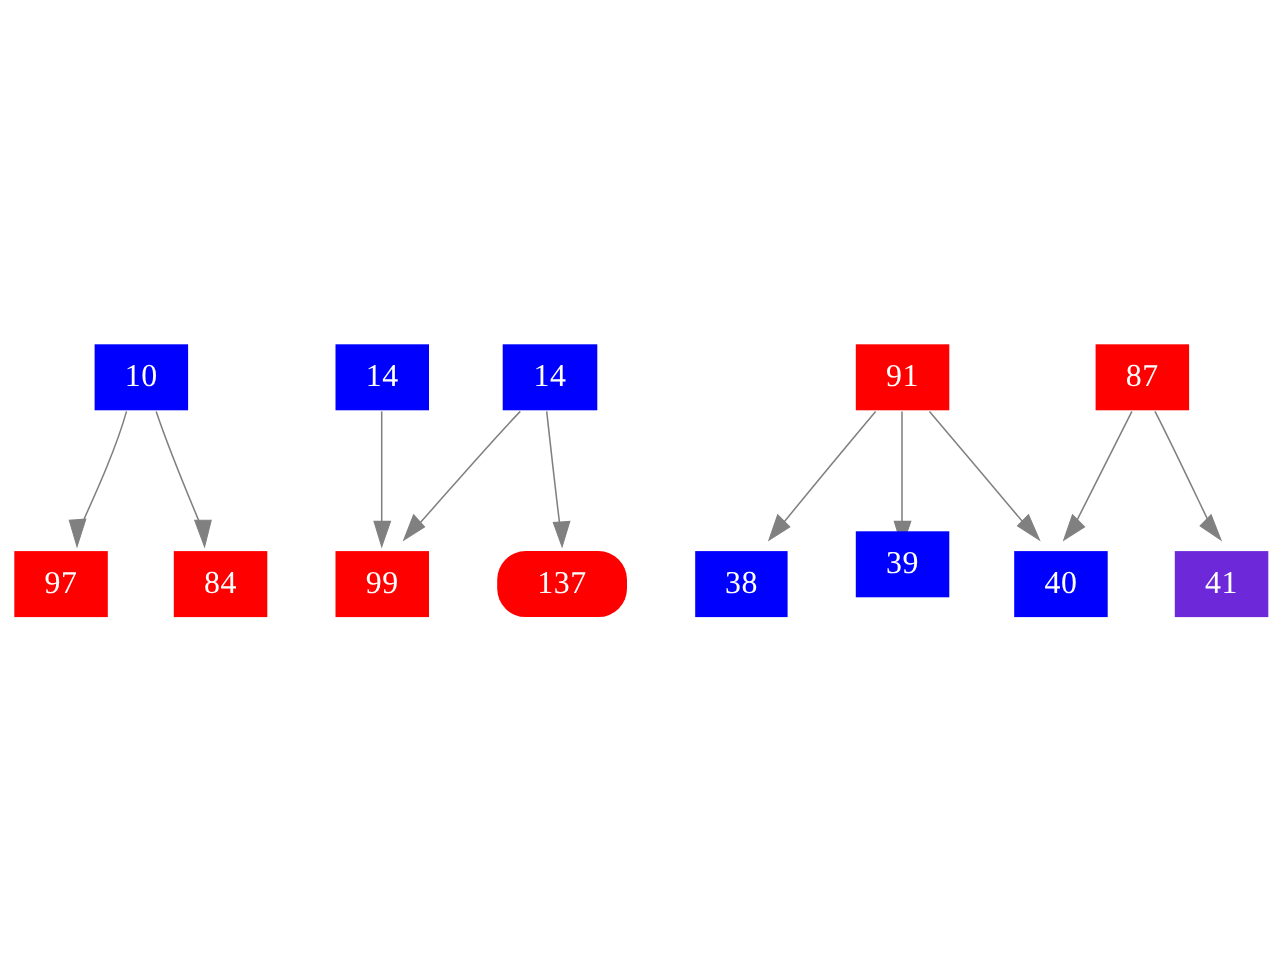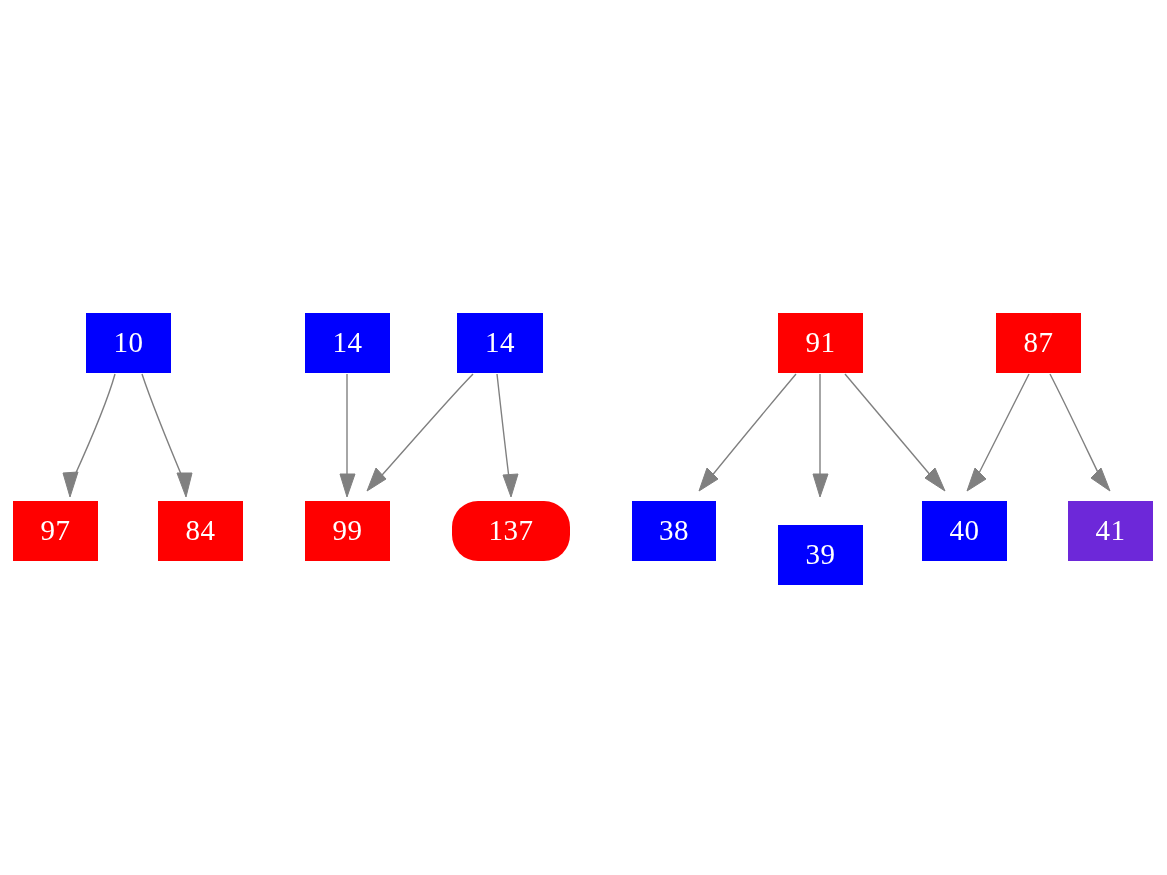--- a/index.html
+++ b/index.html
@@ -113,21 +113,21 @@
       </div>
       <div class="node" style="left: 778px; top: 313px; width: 85px; height: 60px; background: rgb(255, 0, 0); color: rgb(255, 255, 255);">
         <span class="node-label">91</span>
       </div>
       <div class="node" style="left: 996px; top: 313px; width: 85px; height: 60px; background: rgb(255, 0, 0); color: rgb(255, 255, 255);">
         <span class="node-label">87</span>
       </div>
       <div class="node" style="left: 632px; top: 501px; width: 84px; height: 60px; background: rgb(0, 0, 255); color: rgb(255, 255, 255);">
         <span class="node-label">38</span>
       </div>
-      <div class="node" style="left: 778px; top: 525px; width: 85px; height: 60px; background: rgb(0, 0, 255); color: rgb(255, 255, 255);">
+      <div class="node" style="left: 778px; top: 483px; width: 85px; height: 60px; background: rgb(0, 0, 255); color: rgb(255, 255, 255);">
         <span class="node-label">39</span>
       </div>
       <div class="node" style="left: 922px; top: 501px; width: 85px; height: 60px; background: rgb(0, 0, 255); color: rgb(255, 255, 255);">
         <span class="node-label">40</span>
       </div>
       <div class="node" style="left: 1068px; top: 501px; width: 85px; height: 60px; background: #6d28d9; color: rgb(255, 255, 255);">
         <span class="node-label">41</span>
       </div>
     </div>
 

